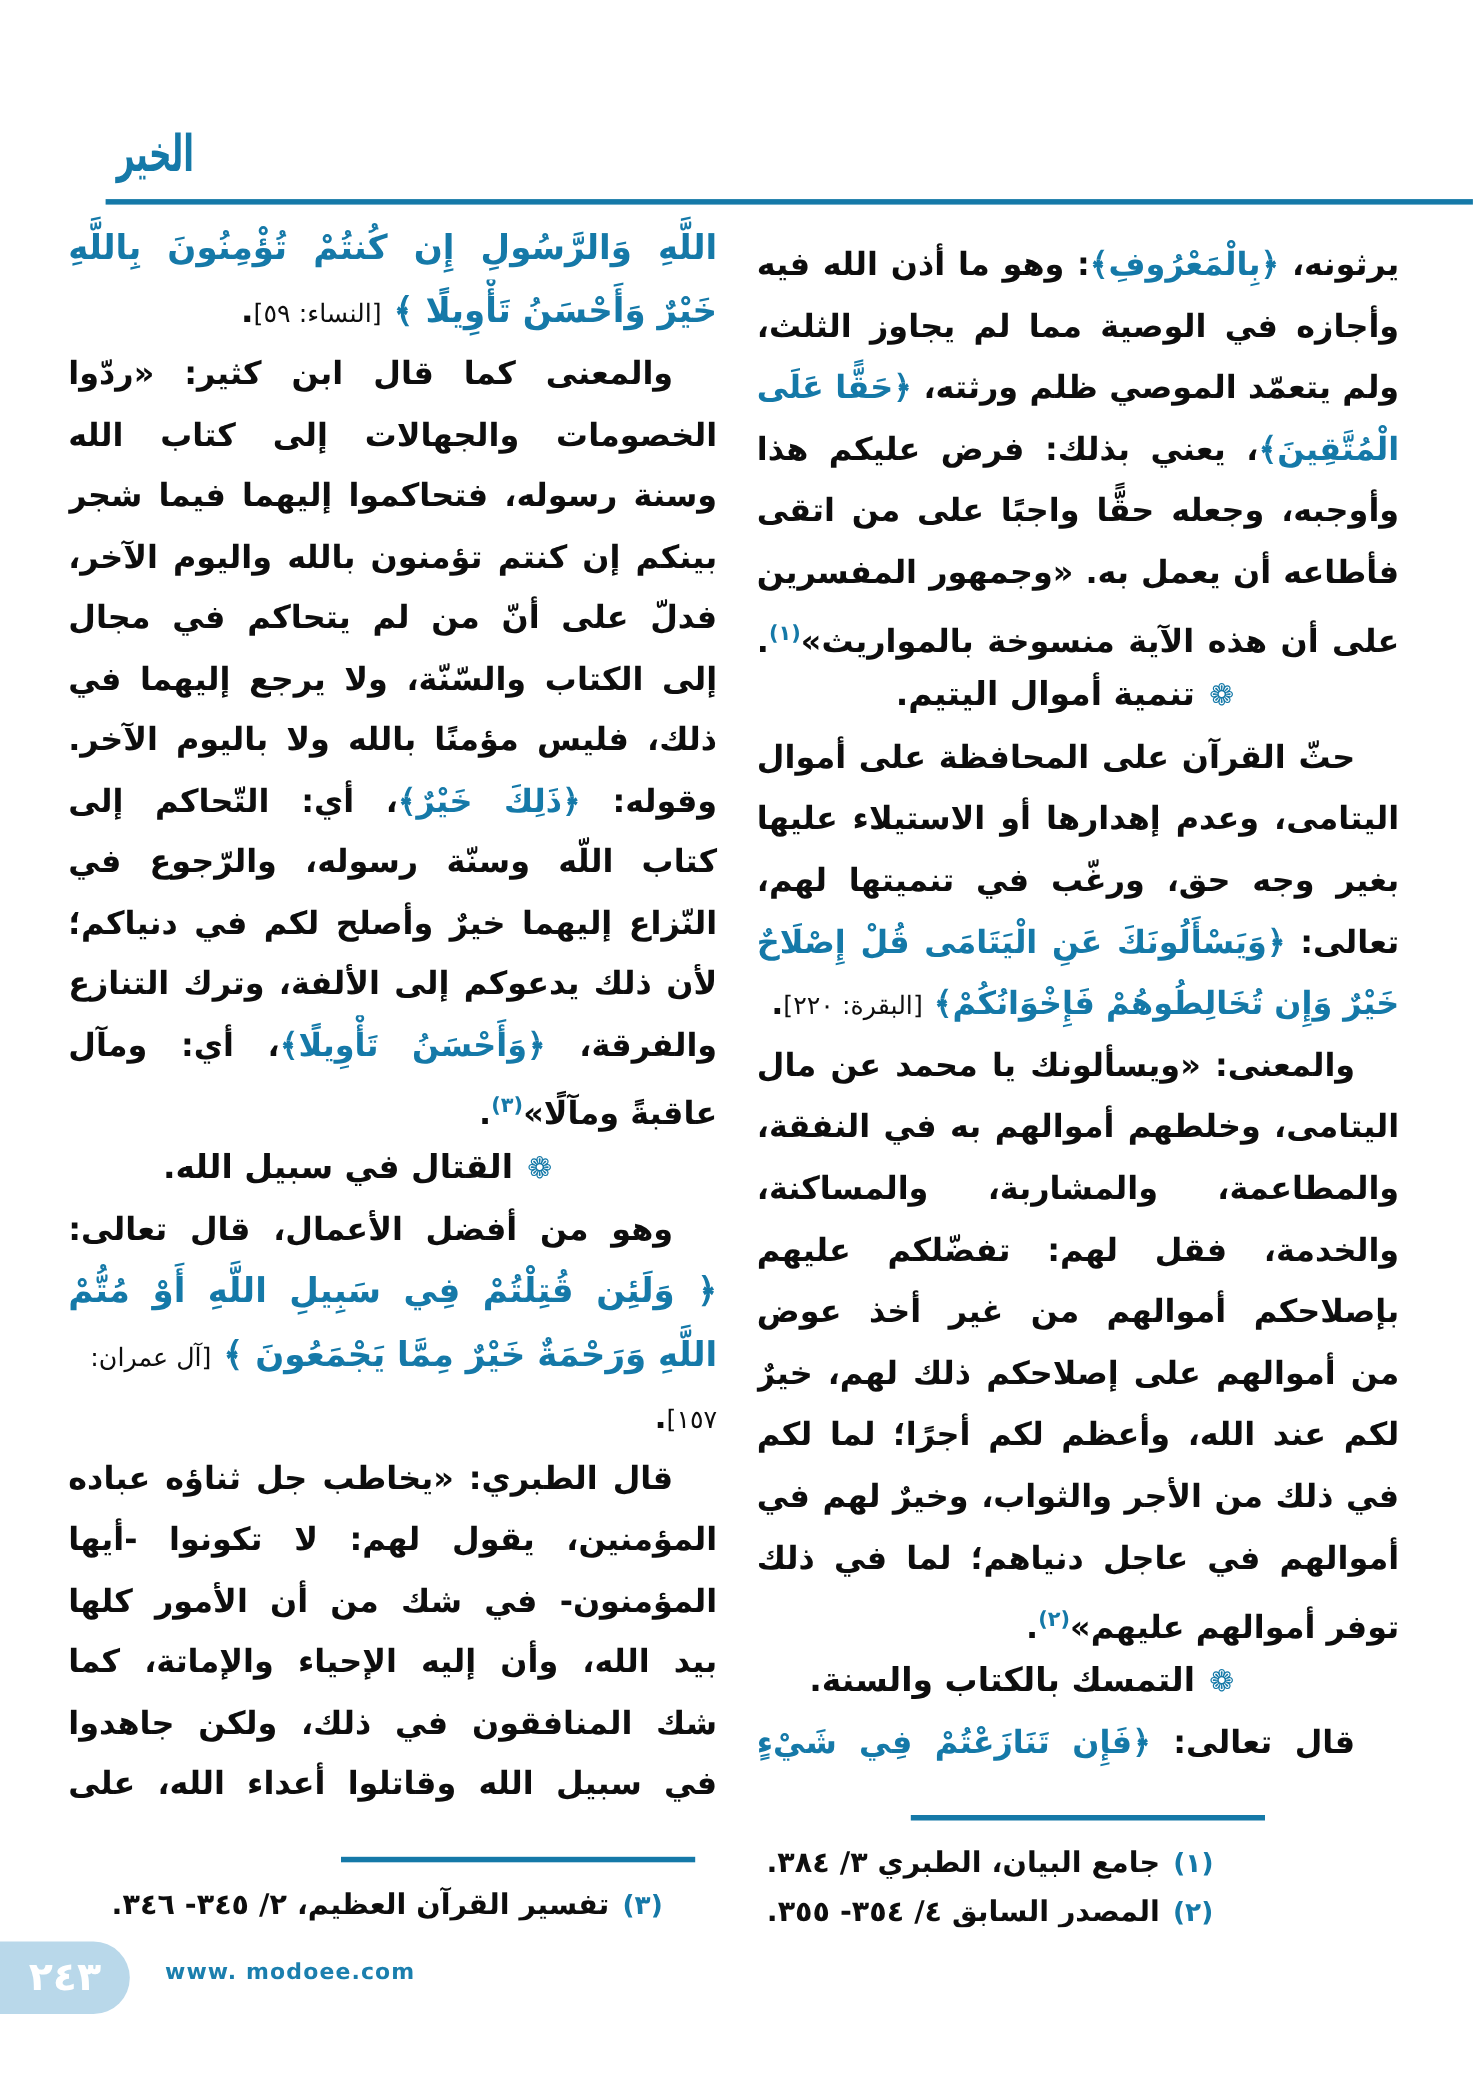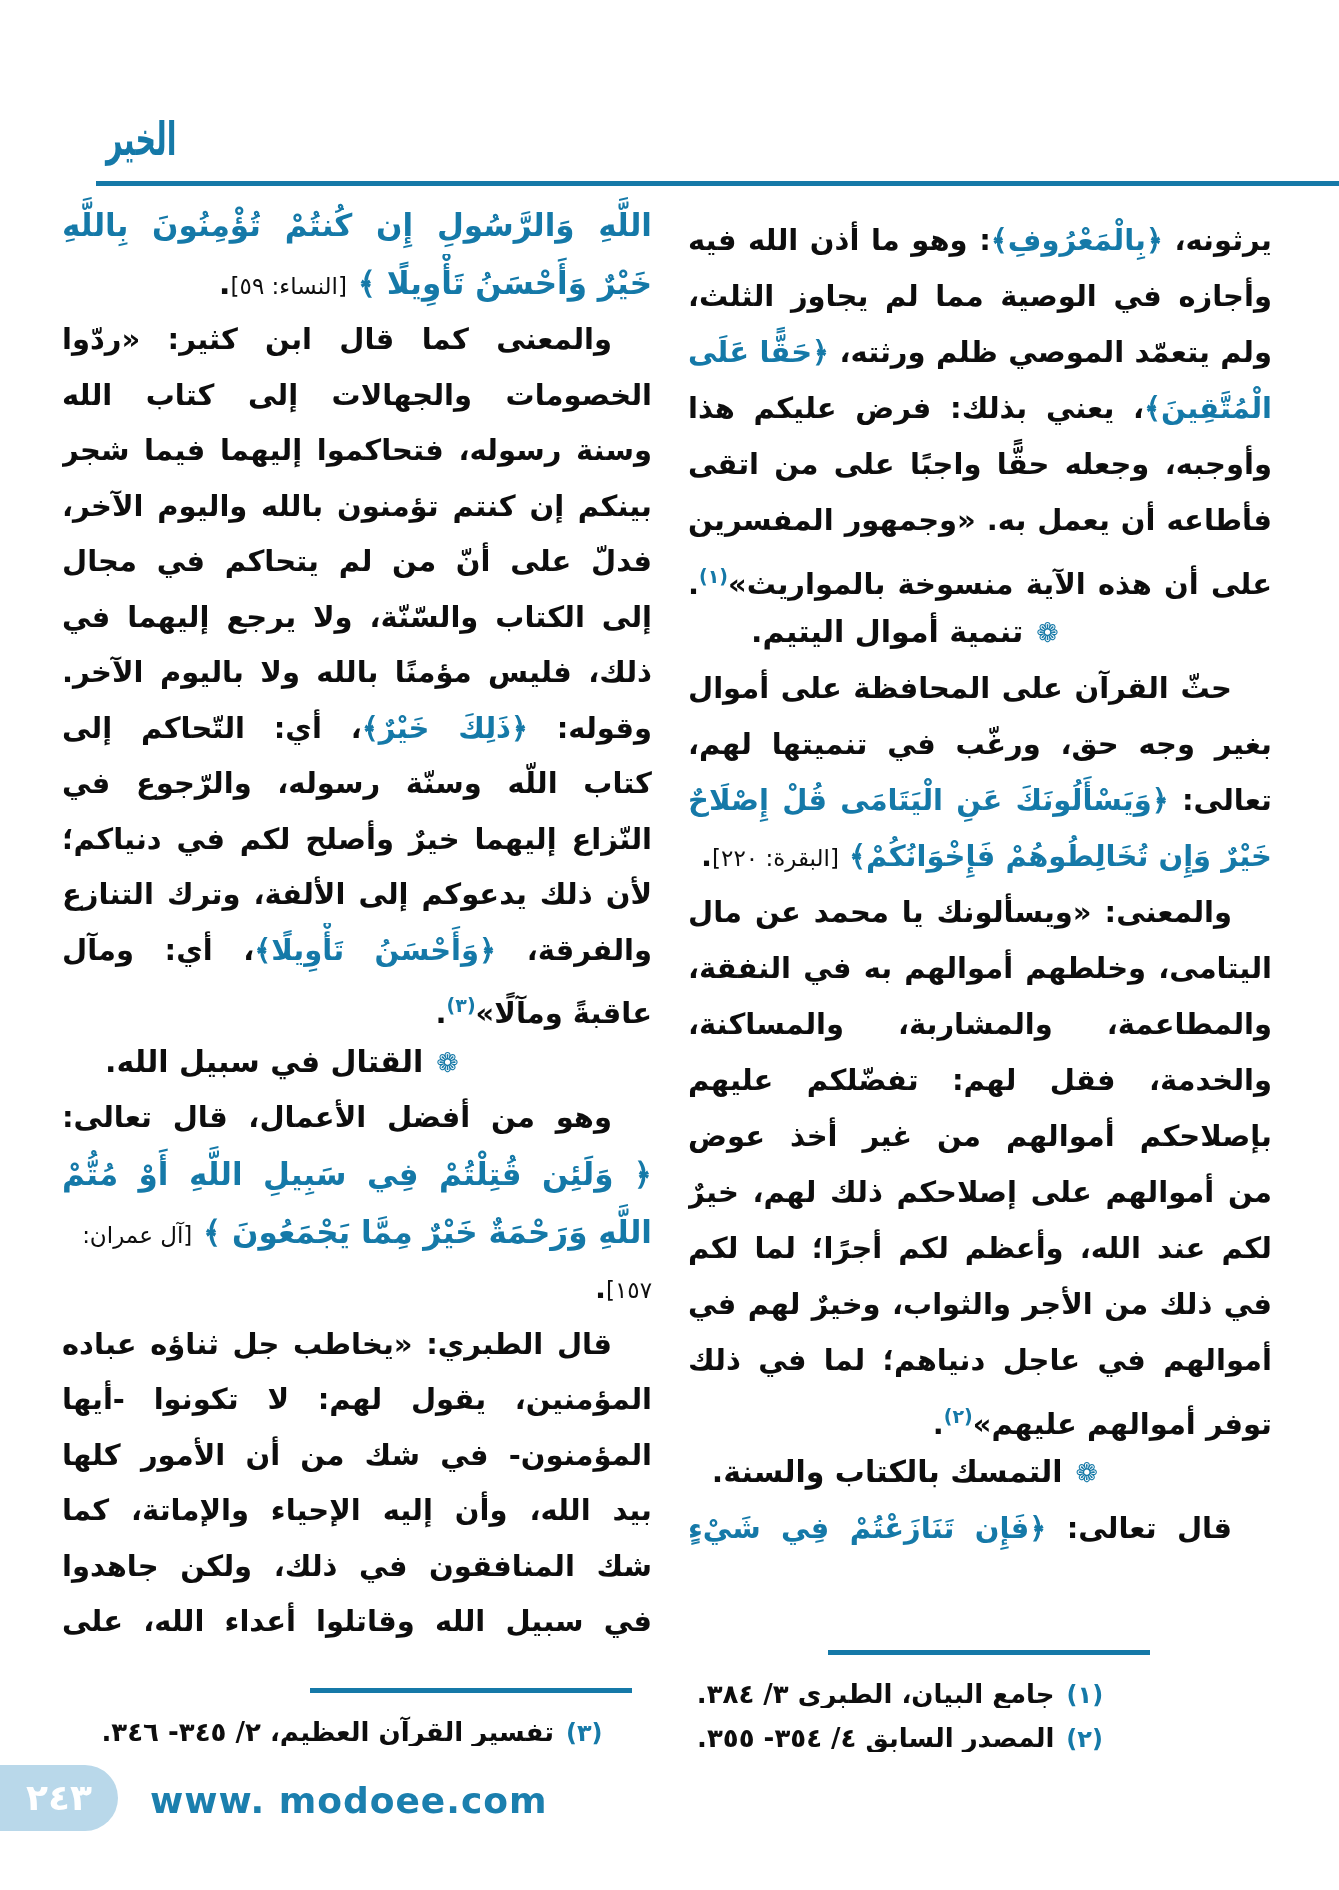--- a/index.html
+++ b/index.html
@@ -38,21 +38,21 @@
     text-align:justify;text-align-last:justify;text-justify:inter-word;
     overflow:hidden;
   }
   #col-left .line{height:55.5px;line-height:55.5px;}
   #col-left .line.big{height:58px;line-height:58px;font-size:31px;}
   .line.end{text-align-last:right;}
   .line.ind{padding-right:40px;}
   .heading{
     height:56px;line-height:56px;
     font-size:30px;font-weight:bold;
-    text-align:center;padding-right:150px;
+    text-align:right;padding-right:150px;
     white-space:nowrap;overflow:hidden;
   }
   .flower{color:var(--accent);font-size:27px;margin-left:13px;font-weight:normal;}
   .s-b{color:var(--ink);}
   .s-q{color:var(--accent);font-weight:bold;}
   .s-r{color:var(--ink);font-size:23px;font-weight:normal;}
   .s-fn{color:var(--accent);font-size:19px;vertical-align:super;font-weight:bold;}
   
   .fnblock{position:absolute;}
   #fn-right{right:189px;width:500px;top:1650px;}
@@ -63,21 +63,21 @@
   
   .page-pill{
     position:absolute;left:0;top:1765px;width:118px;height:66px;
     background:var(--pill);border-radius:0 33px 33px 0;
     text-align:center;line-height:66px;
     color:#ffffff;font-size:36px;font-weight:bold;
   }
   .website{
     position:absolute;left:150px;top:1780px;
     direction:ltr;text-align:left;
-    color:#1b7fae;font-size:36px;font-weight:bold;
+    color:#1b7fae;font-size:20px;font-weight:bold;
     letter-spacing:1px;
   }
 </style>
 </head>
 <body>
 
 <div class="page">
 
   <div class="header-title">الخير</div>
   <div class="header-rule"></div>
@@ -85,20 +85,21 @@
   <div class="col" id="col-right">
       <div class="line"><span class="s-b">يرثونه، </span><span class="s-q">﴿بِالْمَعْرُوفِ﴾</span><span class="s-b">: وهو ما أذن الله فيه</span></div>
       <div class="line"><span class="s-b">وأجازه في الوصية مما لم يجاوز الثلث،</span></div>
       <div class="line"><span class="s-b">ولم يتعمّد الموصي ظلم ورثته، </span><span class="s-q">﴿حَقًّا عَلَى</span></div>
       <div class="line"><span class="s-q">الْمُتَّقِينَ﴾</span><span class="s-b">، يعني بذلك: فرض عليكم هذا</span></div>
       <div class="line"><span class="s-b">وأوجبه، وجعله حقًّا واجبًا على من اتقى الله</span></div>
       <div class="line"><span class="s-b">فأطاعه أن يعمل به. «وجمهور المفسرين</span></div>
       <div class="line"><span class="s-b">على أن هذه الآية منسوخة بالمواريث»</span><span class="s-fn">(١)</span><span class="s-b">.</span></div>
       <div class="heading"><span class="flower">❁</span><span>تنمية أموال اليتيم.</span></div>
       <div class="line ind"><span class="s-b">حثّ القرآن على المحافظة على أموال</span></div>
+      <div class="line"><span class="s-b">اليتامى، وعدم إهدارها أو الاستيلاء عليها</span></div>
       <div class="line"><span class="s-b">بغير وجه حق، ورغّب في تنميتها لهم، قال</span></div>
       <div class="line"><span class="s-b">تعالى: </span><span class="s-q">﴿وَيَسْأَلُونَكَ عَنِ الْيَتَامَى قُلْ إِصْلَاحٌ لَهُمْ</span></div>
       <div class="line end"><span class="s-q">خَيْرٌ وَإِن تُخَالِطُوهُمْ فَإِخْوَانُكُمْ﴾ </span><span class="s-r">[البقرة: ٢٢٠]</span><span class="s-b">.</span></div>
       <div class="line ind"><span class="s-b">والمعنى: «ويسألونك يا محمد عن مال</span></div>
       <div class="line"><span class="s-b">اليتامى، وخلطهم أموالهم به في النفقة،</span></div>
       <div class="line"><span class="s-b">والمطاعمة، والمشاربة، والمساكنة،</span></div>
       <div class="line"><span class="s-b">والخدمة، فقل لهم: تفضّلكم عليهم</span></div>
       <div class="line"><span class="s-b">بإصلاحكم أموالهم من غير أخذ عوض</span></div>
       <div class="line"><span class="s-b">من أموالهم على إصلاحكم ذلك لهم، خيرٌ</span></div>
       <div class="line"><span class="s-b">لكم عند الله، وأعظم لكم أجرًا؛ لما لكم</span></div>

